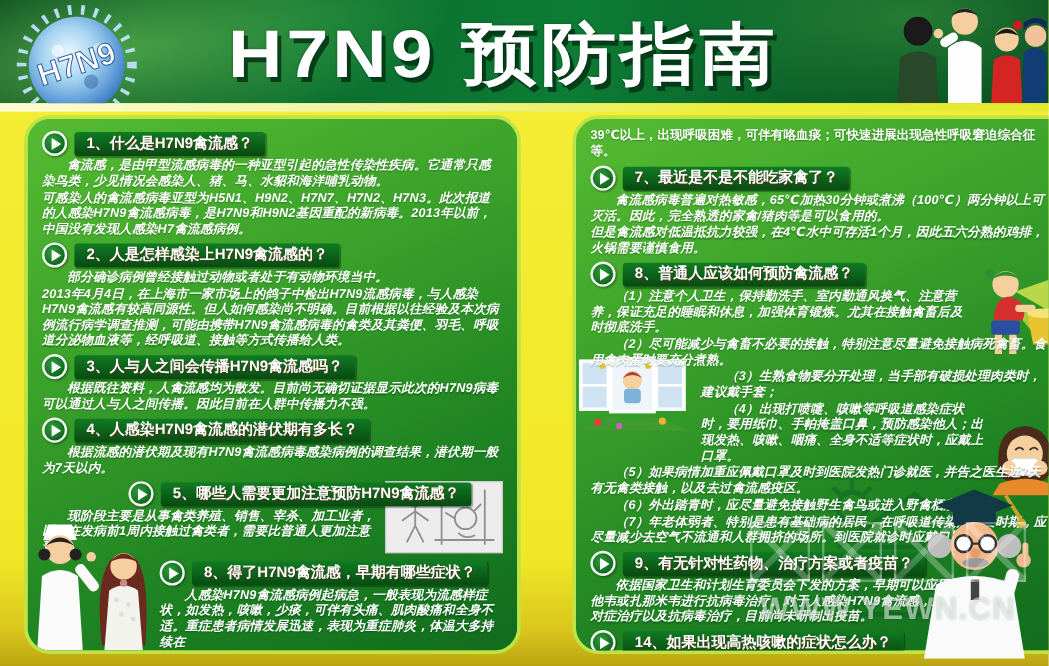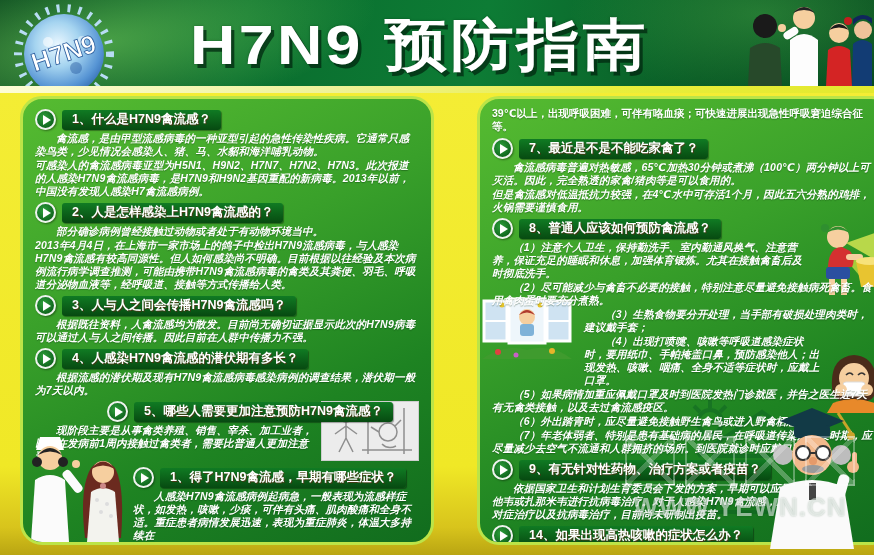--- a/index.html
+++ b/index.html
@@ -179,21 +179,21 @@
           <span class="sec-title">5、哪些人需要更加注意预防H7N9禽流感？</span>
           </div>
         <p>现阶段主要是从事禽类养殖、销售、宰杀、加工业者，以及在发病前1周内接触过禽类者，需要比普通人更加注意预防。</p>
       </div>
 
       <div class="sec sec6">
         <div class="sec-head">
             <span class="icon-arrow">
               <i></i>
             </span>
-          <span class="sec-title">1、得了H7N9禽流感，早期有哪些症状？</span>
+          <span class="sec-title">8、得了H7N9禽流感，早期有哪些症状？</span>
           </div>
         <p>人感染H7N9禽流感病例起病急，一般表现为流感样症状，如发热，咳嗽，少痰，可伴有头痛、肌肉酸痛和全身不适。重症患者病情发展迅速，表现为重症肺炎，体温大多持续在</p>
       </div>
 
     </div>
 
     <svg class="nurse-woman" width="106" height="114" viewBox="0 0 106 114">
       <path d="M13 22 L41 22 L37 9 L17 9 Z" fill="#ffffff"></path>
       <circle cx="27" cy="30" r="12" fill="#f6cf9f"></circle>
       <path d="M15 27 Q27 13 39 27 Q27 20 15 27" fill="#222222"></path>

